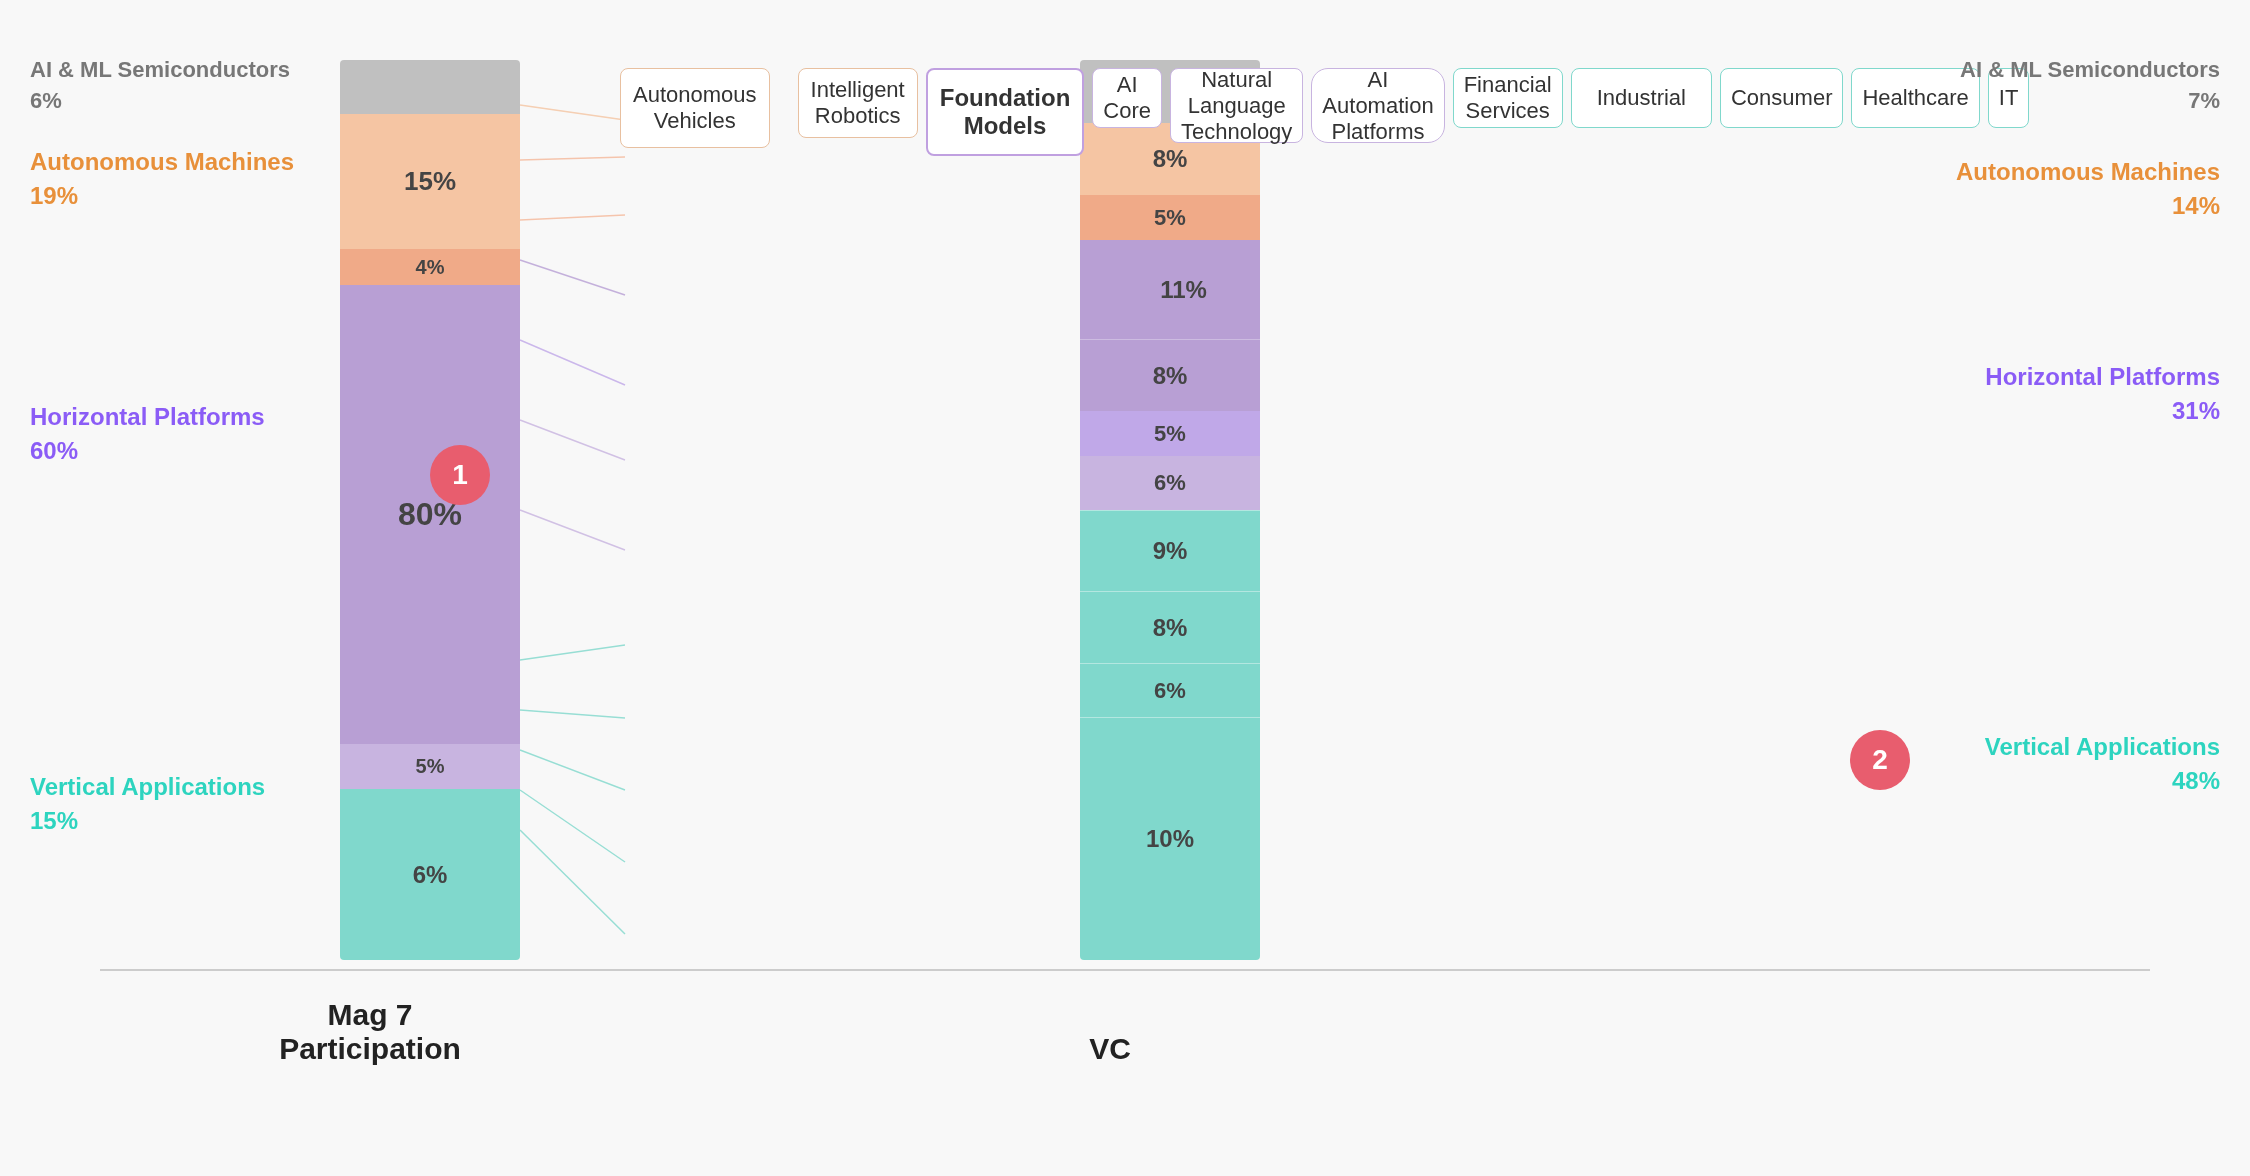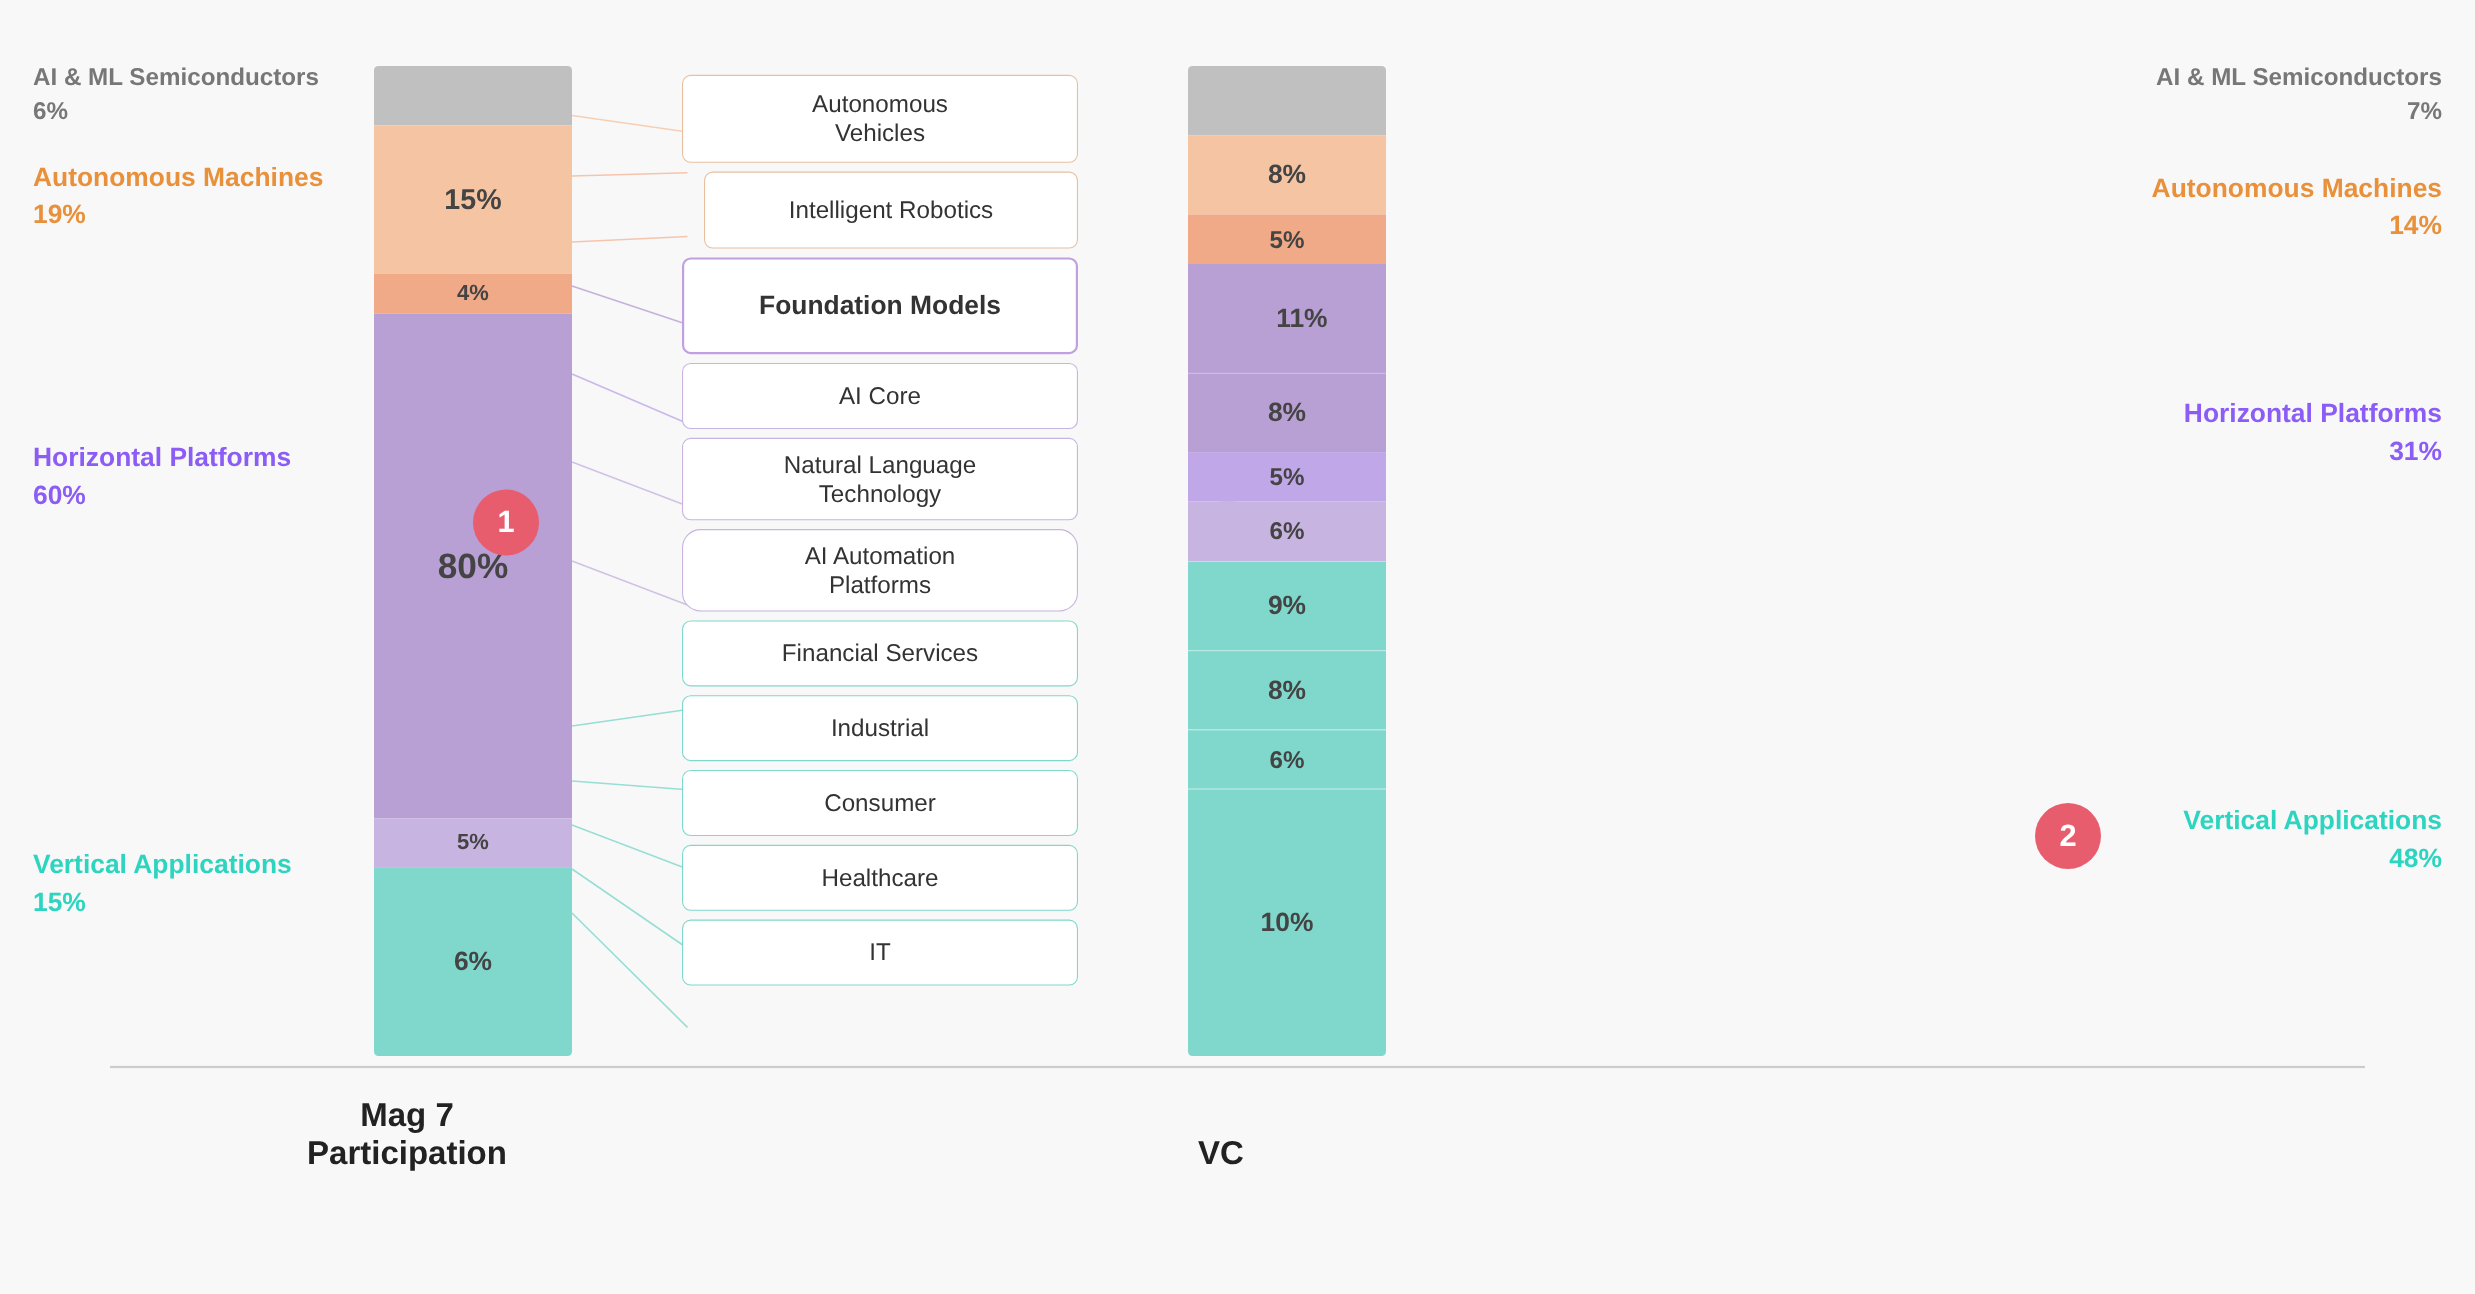--- a/index.html
+++ b/index.html
@@ -146,29 +146,29 @@
     <div style="background:#80d8cc;height:81px;display:flex;align-items:center;justify-content:center;font-size:24px;font-weight:600;color:#444;border-top:1px solid rgba(255,255,255,0.4);">9%</div>
 
     <div style="background:#80d8cc;height:72px;display:flex;align-items:center;justify-content:center;font-size:24px;font-weight:600;color:#444;border-top:1px solid rgba(255,255,255,0.4);">8%</div>
 
     <div style="background:#80d8cc;height:54px;display:flex;align-items:center;justify-content:center;font-size:22px;font-weight:600;color:#444;border-top:1px solid rgba(255,255,255,0.4);">6%</div>
 
 
     <div style="background:#80d8cc;flex:1;display:flex;align-items:center;justify-content:center;font-size:24px;font-weight:600;color:#444;border-top:1px solid rgba(255,255,255,0.4);">10%</div>
   </div>
 
-  <div style="position:absolute;left:620px;top:68px;width:360px;display:flex;flex-direction:column;gap:8px;">
+  <div style="position:absolute;left:620px;top:68px;width:360px;display:flex;flex-direction:row;gap:8px;">
     <div style="background:white;border:1.5px solid #e8c0a0;border-radius:8px;padding:12px;text-align:center;font-size:22px;font-weight:500;color:#333;height:80px;display:flex;align-items:center;justify-content:center;">Autonomous<br>Vehicles</div>
     <div style="background:white;border:1.5px solid #e8c0a0;border-radius:8px;padding:12px;text-align:center;font-size:22px;font-weight:500;color:#333;height:70px;display:flex;align-items:center;justify-content:center;margin-left:20px;">Intelligent Robotics</div>
     <div style="background:white;border:2px solid #c0a0e0;border-radius:8px;padding:12px;text-align:center;font-size:24px;font-weight:700;color:#333;height:88px;display:flex;align-items:center;justify-content:center;">Foundation Models</div>
     <div style="background:white;border:1.5px solid #c8b4e0;border-radius:8px;padding:10px;text-align:center;font-size:22px;font-weight:500;color:#333;height:60px;display:flex;align-items:center;justify-content:center;">AI Core</div>
     <div style="background:white;border:1.5px solid #c8b4e0;border-radius:8px;padding:10px;text-align:center;font-size:22px;font-weight:500;color:#333;height:75px;display:flex;align-items:center;justify-content:center;">Natural Language<br>Technology</div>
     <div style="background:white;border:1.5px solid #c8b4e0;border-radius:17px;padding:10px;text-align:center;font-size:22px;font-weight:500;color:#333;height:75px;display:flex;align-items:center;justify-content:center;">AI Automation<br>Platforms</div>
     <div style="background:white;border:1.5px solid #80d8cc;border-radius:8px;padding:10px;text-align:center;font-size:22px;font-weight:500;color:#333;height:60px;display:flex;align-items:center;justify-content:center;">Financial Services</div>
-    <div style="background:white;border:1.5px solid #80d8cc;border-radius:8px;padding:0;text-align:center;font-size:22px;font-weight:500;color:#333;height:60px;display:flex;align-items:center;justify-content:center;">Industrial</div>
+    <div style="background:white;border:1.5px solid #80d8cc;border-radius:8px;padding:25px;text-align:center;font-size:22px;font-weight:500;color:#333;height:60px;display:flex;align-items:center;justify-content:center;">Industrial</div>
     <div style="background:white;border:1.5px solid #80d8cc;border-radius:8px;padding:10px;text-align:center;font-size:22px;font-weight:500;color:#333;height:60px;display:flex;align-items:center;justify-content:center;">Consumer</div>
     <div style="background:white;border:1.5px solid #80d8cc;border-radius:8px;padding:10px;text-align:center;font-size:22px;font-weight:500;color:#333;height:60px;display:flex;align-items:center;justify-content:center;">Healthcare</div>
     <div style="background:white;border:1.5px solid #80d8cc;border-radius:8px;padding:10px;text-align:center;font-size:22px;font-weight:500;color:#333;height:60px;display:flex;align-items:center;justify-content:center;">IT</div>
   </div>
 
   <div style="position:absolute;left:30px;top:55px;font-size:22px;font-weight:600;color:#777;line-height:1.4;text-align:left;">
     <span>AI &amp; ML Semiconductors<br>6%</span>
   </div>
 
   <div style="position:absolute;left:30px;top:145px;font-size:24px;font-weight:700;color:#e8903a;line-height:1.4;text-align:left;">

